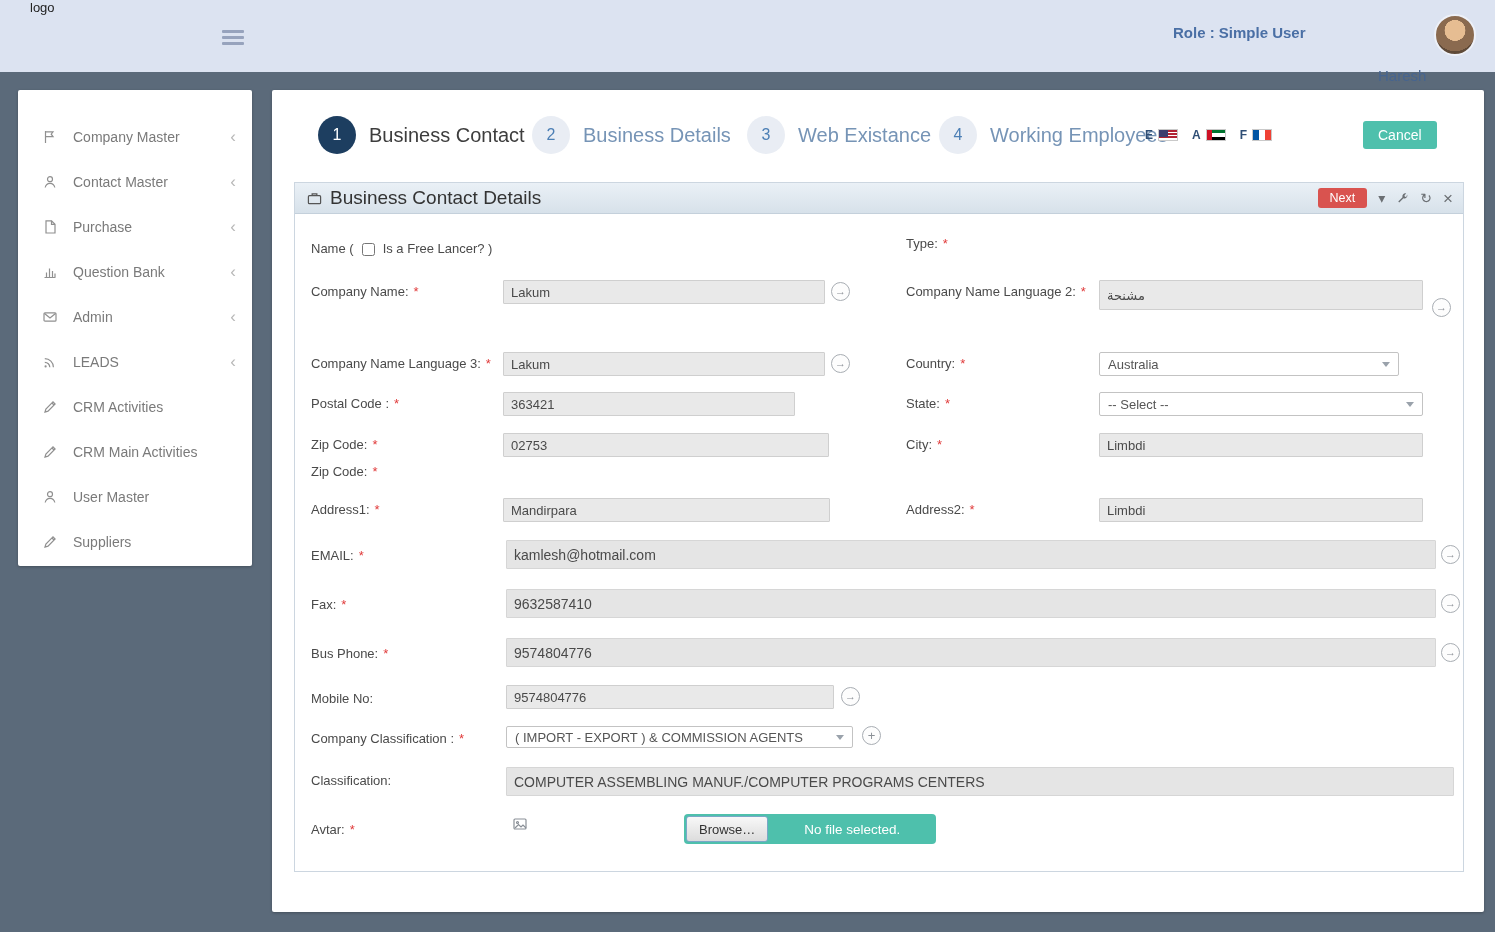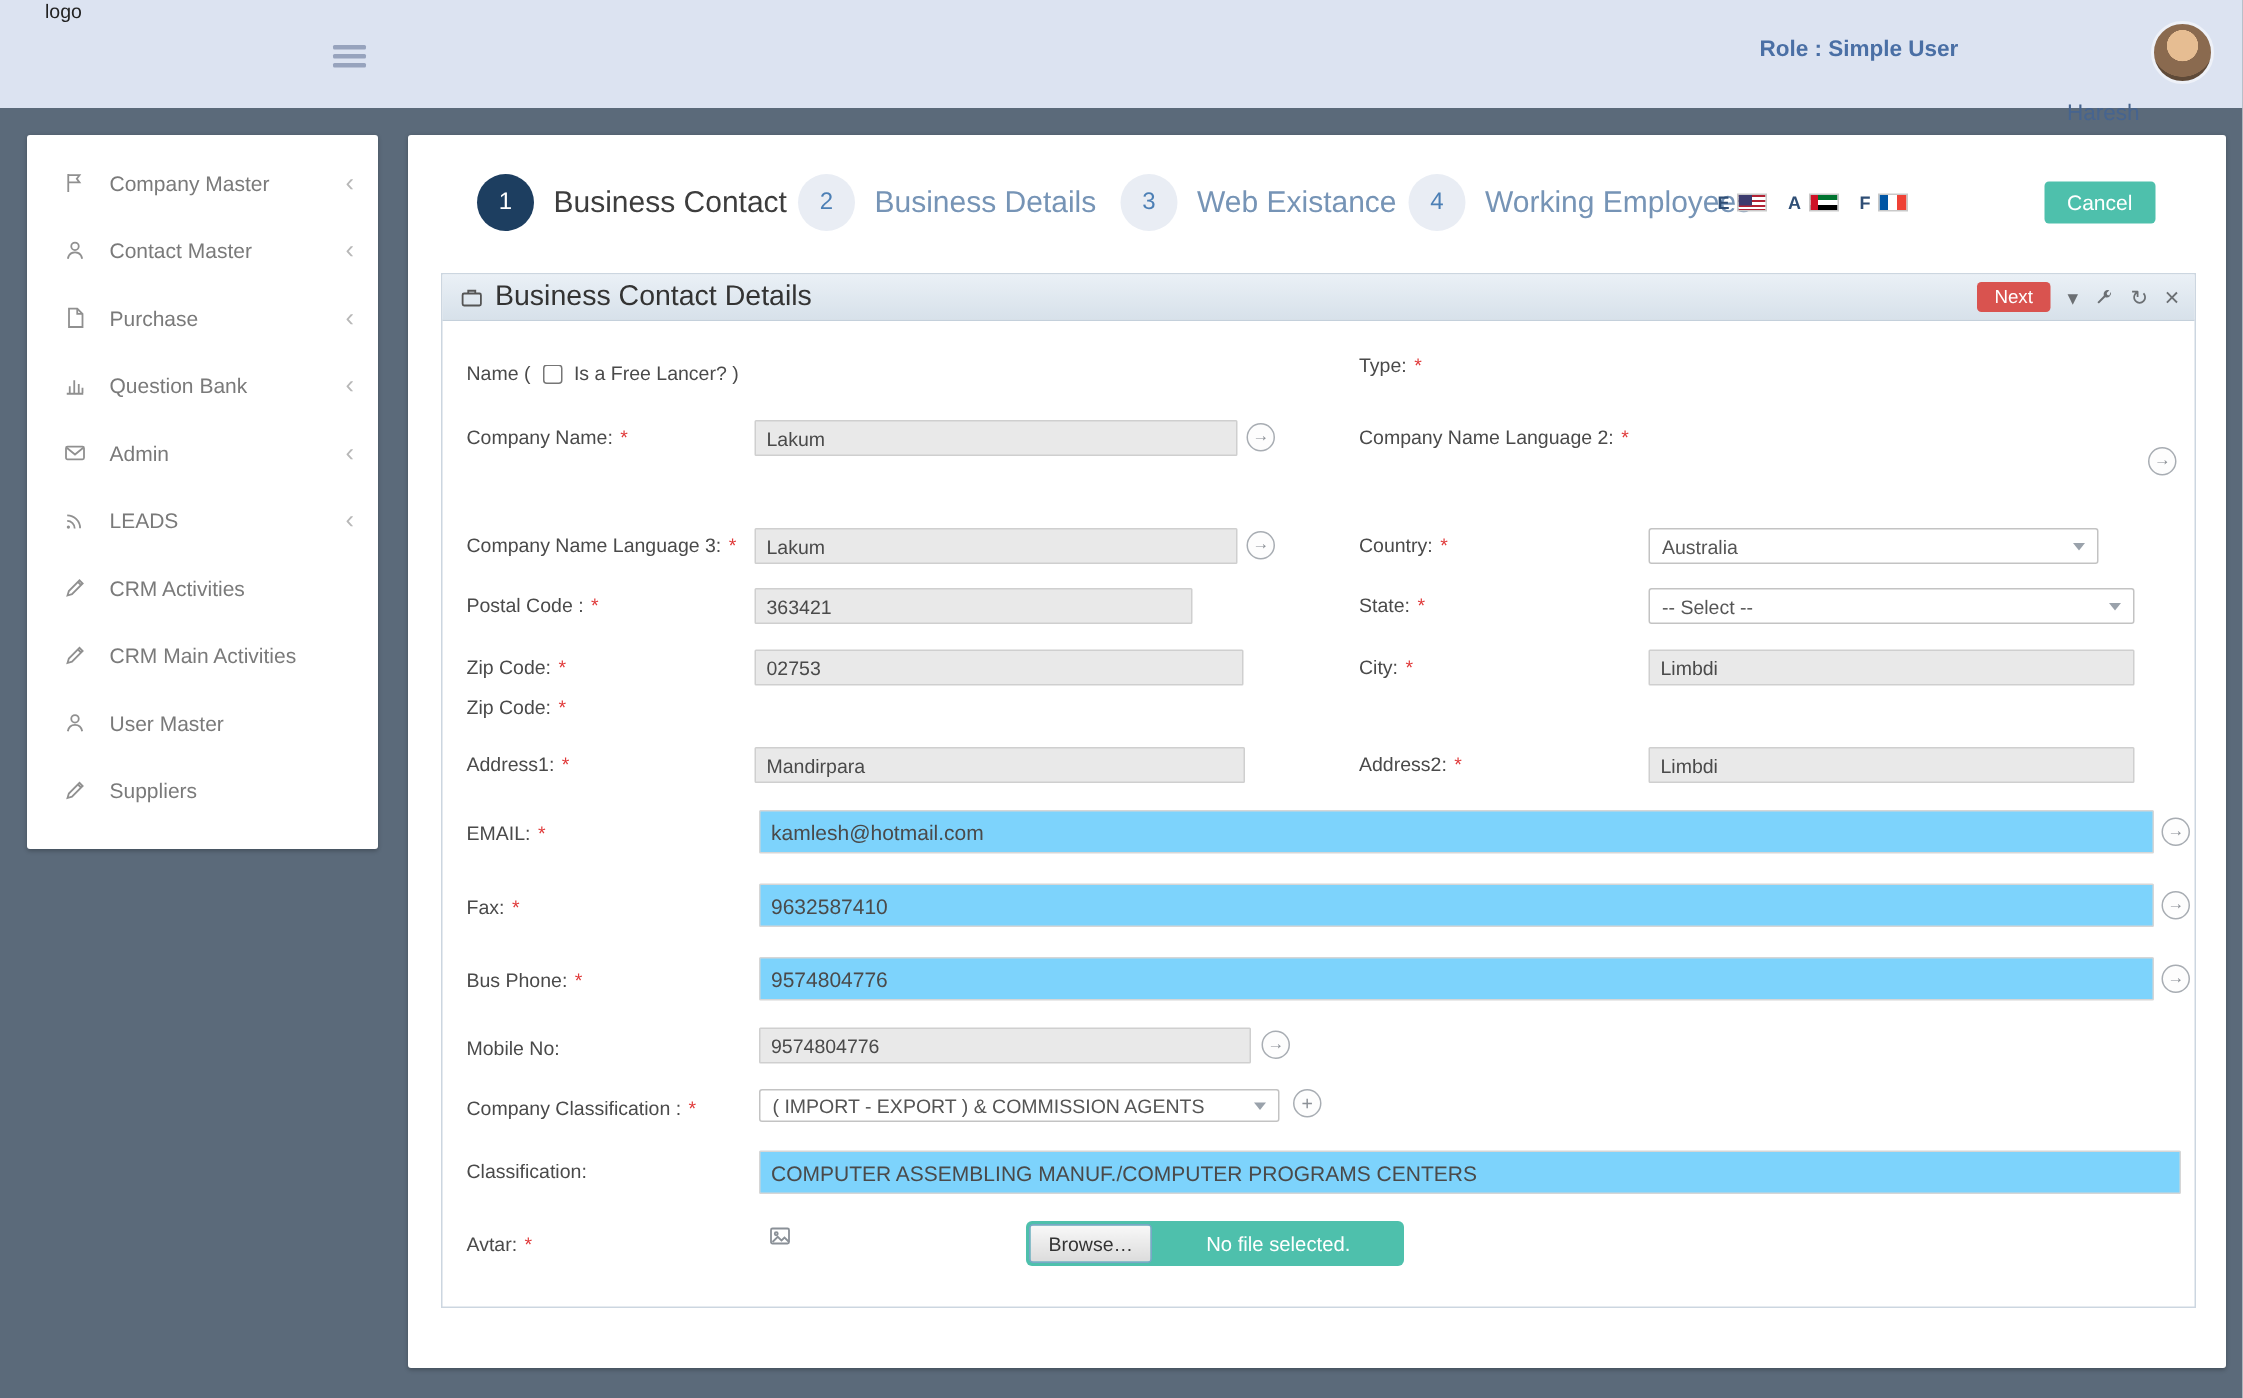--- a/index.html
+++ b/index.html
@@ -13,21 +13,21 @@
   .topbar { position:absolute; left:0; top:0; width:1495px; height:72px; background:#dce3f1; }
   .logo { position:absolute; left:30px; top:0px; font-size:13px; color:#222; }
   .hamburger { position:absolute; left:222px; top:27px; width:22px; cursor:pointer; }
   .hamburger span { display:block; height:3px; background:#97a3bd; margin:3px 0; border-radius:1px; }
   .role { position:absolute; left:1173px; top:24px; font-size:15px; font-weight:700; color:#4a6fa5; }
   .username { position:absolute; left:1378px; top:27px; font-size:15px; color:#46648f;margin-top:40px; }
   .avatar { position:absolute; left:1434px; top:14px; width:42px; height:42px; border-radius:50%;
     border:2px solid #eef1f8; background:radial-gradient(circle at 50% 38%, #e6bd92 0 34%, #8a6a4f 35% 68%, #5f4a38 69%); }
   
   .sidebar { position:absolute; left:18px; top:90px; width:234px; height:476px; background:#fff;
-    border-radius:2px; box-shadow:0 1px 3px rgba(0,0,0,.25); padding-top:9px; }
+    border-radius:2px; box-shadow:0 1px 3px rgba(0,0,0,.25); padding-top:24px; }
   .side-item { height:45px; display:flex; align-items:center; padding:0 16px 0 24px; color:#7a7a7a;
     font-size:14px; cursor:pointer; }
   .side-icon { width:18px; margin-right:13px; display:flex; align-items:center; color:#8f8f8f; }
   .side-icon svg { stroke:#909090; fill:none; stroke-width:1.2; }
   .side-label { flex:1; }
   .side-chevron { color:#b8b8b8; font-size:17px; line-height:1; }
   
   .main { position:absolute; left:272px; top:90px; width:1212px; height:822px; background:#fff;
     border-radius:2px; box-shadow:0 1px 3px rgba(0,0,0,.25); }
   
@@ -62,21 +62,21 @@
   .next-btn { background:#d9534f; color:#fff; border:none; border-radius:3px; padding:3px 12px;
     font-size:12.5px; cursor:pointer; font-family:inherit; }
   .ph-act { color:#6b6f73; font-size:14px; cursor:pointer; line-height:1; display:flex; align-items:center; }
   .ph-act svg { fill:#6b6f73; }
   .ph-close { font-size:17px; }
   .panel-body { position:relative; height:657px; }
   
   .lbl { position:absolute; font-size:13px; color:#4a4a4a; white-space:nowrap; }
   .req { color:#e03a3a; margin-left:5px; }
   .inp { position:absolute; border:1px solid #cfcfcf; font-size:13px; color:#4a4a4a; padding:0 7px;
-    background:#7dd3fc; height:24px; font-family:inherit; border-radius:1px; }
+    background:#e5e5e5; height:24px; font-family:inherit; border-radius:1px; }
   .inp.ro { background:#e9e9e9; }
   .inp.big { height:29px; font-size:14px; border-color:#d6d6d6; }
   .sel { position:absolute; height:24px; border:1px solid #c3c3c3; background:#fff; display:flex;
     align-items:center; padding:0 8px; font-size:13px; color:#555; border-radius:2px; cursor:pointer; }
   .sel-caret { margin-left:auto; width:0; height:0; border-left:4px solid transparent;
     border-right:4px solid transparent; border-top:5px solid #9aa2ab; }
   .circle-btn { position:absolute; width:19px; height:19px; border-radius:50%; border:1px solid #a8adb3;
     background:#fdfdfd; color:#8b9096; font-size:11px; display:flex; align-items:center;
     justify-content:center; padding:0; cursor:pointer; line-height:1; font-family:inherit; }
   .name-row { position:absolute; left:16px; top:27px; display:flex; align-items:flex-end; gap:6px;
@@ -269,20 +269,21 @@
       </div>
       <span class="lbl" style="left:611px;top:22px"><span>Type:</span><span class="req">*</span></span>
 
       <span class="lbl" style="left:16px;top:70px"><span>Company Name:</span><span class="req">*</span></span>
       <input class="inp ro" style="left: 208px; top: 66px; width: 322px;" value="Lakum">
       <button class="circle-btn" style="left:536px;top:68px">
           <span>→</span>
         </button>
 
       <span class="lbl" style="left:611px;top:70px"><span>Company Name Language 2:</span><span class="req">*</span></span>
+      <input class="inp ro" style="left: 804px; top: 66px; width: 324px; height: 30px;" value="مشنحة">
       <button class="circle-btn" style="left:1137px;top:84px">
           <span>→</span>
         </button>
 
       <span class="lbl" style="left:16px;top:142px"><span>Company Name Language 3:</span><span class="req">*</span></span>
       <input class="inp ro" style="left: 208px; top: 138px; width: 322px;" value="Lakum">
       <button class="circle-btn" style="left:536px;top:140px">
           <span>→</span>
         </button>
 

